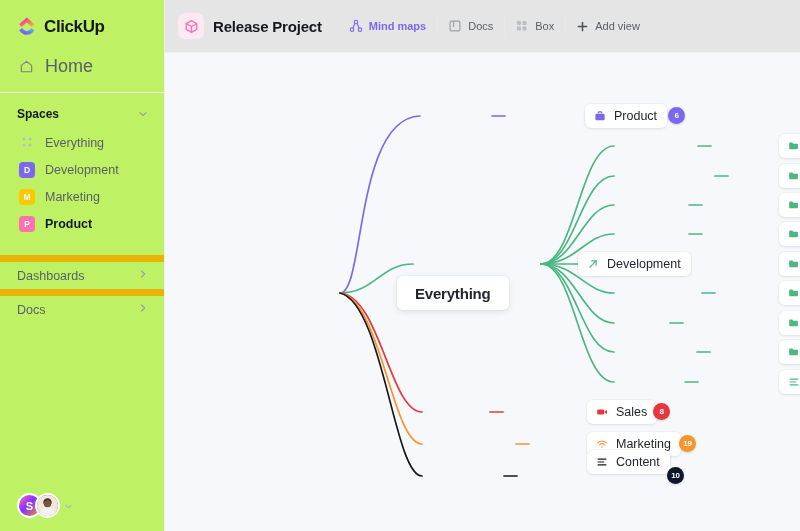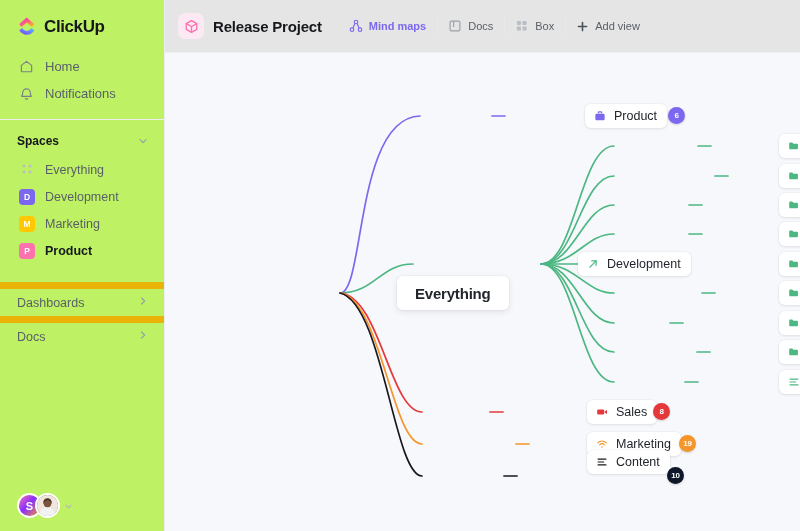--- a/index.html
+++ b/index.html
@@ -18,21 +18,21 @@
     border-right: 1px solid #edeef2;
     display: flex; flex-direction: column; position: relative; flex: 0 0 165px;
   }
   .brand { display: flex; align-items: center; gap: 7px; padding: 17px 0 14px 17px; }
   .brand-logo { width: 20px; height: 20px; position: relative; flex: 0 0 20px; }
   .brand-name { font-size: 17px; font-weight: bold; letter-spacing: -0.4px; color: #16181d; }
 
   .nav { padding: 2px 0 0 0; }
   .nav-item {
     display: flex; align-items: center; gap: 11px;
-    height: 27px; padding-left: 19px; color: #5a6069; font-size: 13px;
+    height: 27px; padding-left: 19px; color: #5a6069; font-size: 18px;
     cursor: pointer;
   }
   .nav-ico { width: 15px; height: 15px; flex: 0 0 15px; display: flex; align-items: center; justify-content: center; }
   .nav-ico svg { display: block; }
 
   .divider { height: 1px; background: #edeef2; margin: 12px 0 0 0; }
 
   .section-head {
     display: flex; align-items: center; justify-content: space-between;
     padding: 14px 15px 8px 17px;
@@ -143,29 +143,20 @@
     </div>
 
     <nav class="nav">
       <div class="nav-item">
         <span class="nav-ico">
           <svg width="15" height="15" viewBox="0 0 16 16" fill="none" stroke="#7b818a" stroke-width="1.25" stroke-linejoin="round">
             <path d="M2.5 6.8 L8 2.5 L13.5 6.8 V13 a.6.6 0 0 1-.6.6 H3.1 a.6.6 0 0 1-.6-.6 Z"></path>
           </svg>
         </span>
         <span>Home</span>
-      </div>
-      <div class="nav-item">
-        <span class="nav-ico">
-          <svg width="15" height="15" viewBox="0 0 16 16" fill="none" stroke="#7b818a" stroke-width="1.25" stroke-linejoin="round">
-            <path d="M4 7 a4 4 0 0 1 8 0 c0 2.4 .9 3.6 1.2 4 H2.8 C3.1 10.6 4 9.4 4 7 Z"></path>
-            <path d="M6.6 13 a1.5 1.5 0 0 0 2.8 0"></path>
-          </svg>
-        </span>
-        <span>Notifications</span>
       </div>
     </nav>
 
     <div class="divider"></div>
 
     <div class="section-head">
       <span class="section-title">Spaces</span>
       <span class="chev">
         <svg width="12" height="12" viewBox="0 0 12 12" fill="none" stroke="#9aa0a8" stroke-width="1.3" stroke-linecap="round" stroke-linejoin="round">
             <path d="M3 4.6 L6 7.6 L9 4.6"></path>

